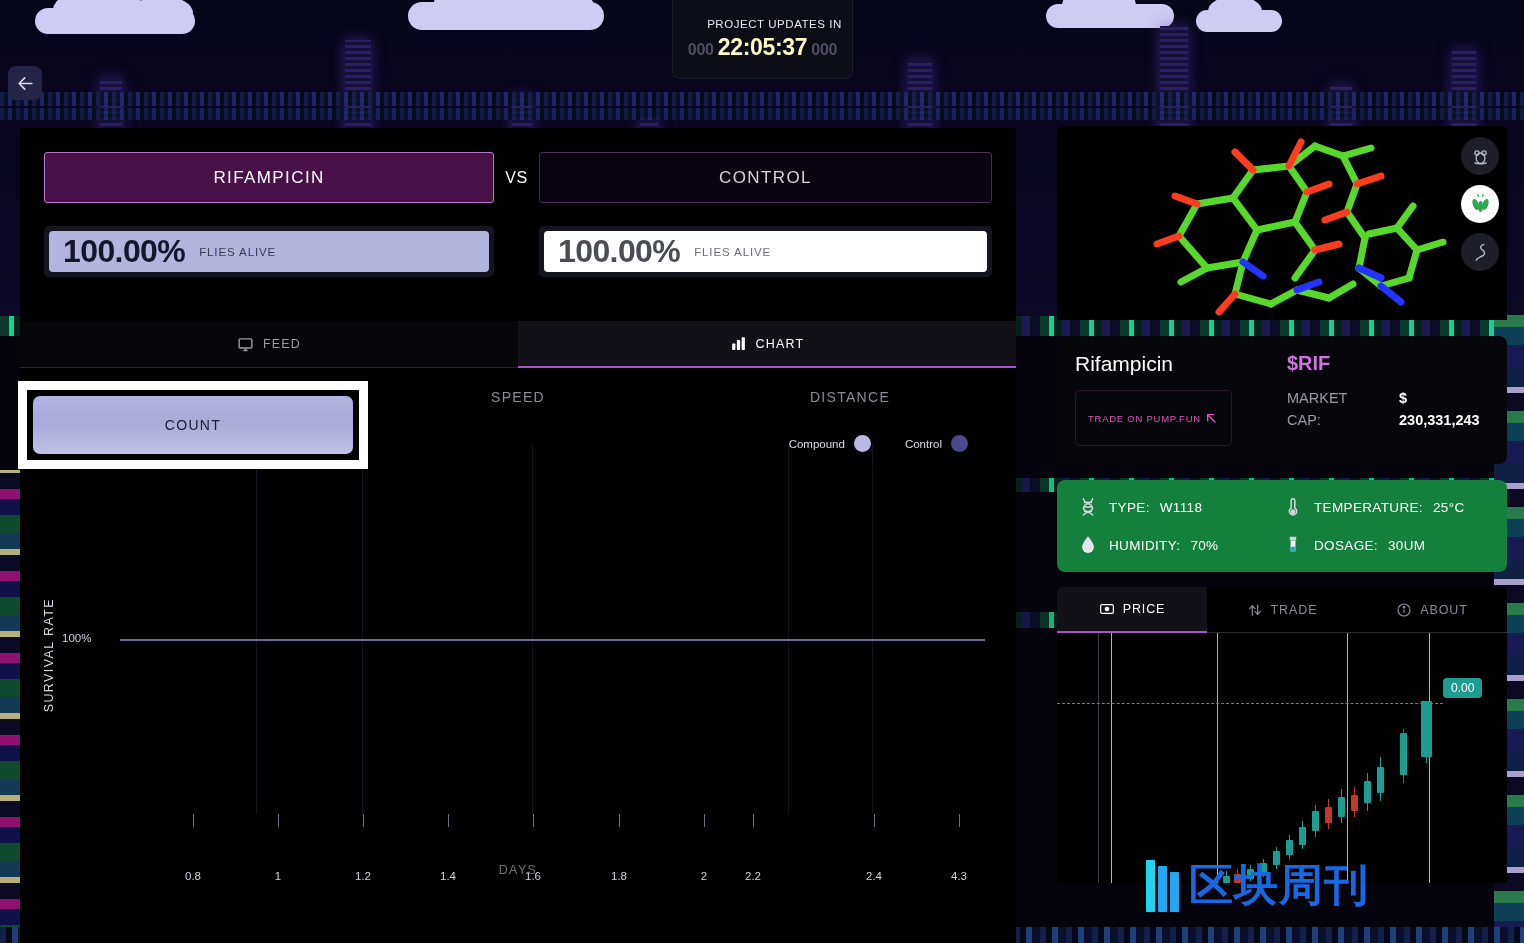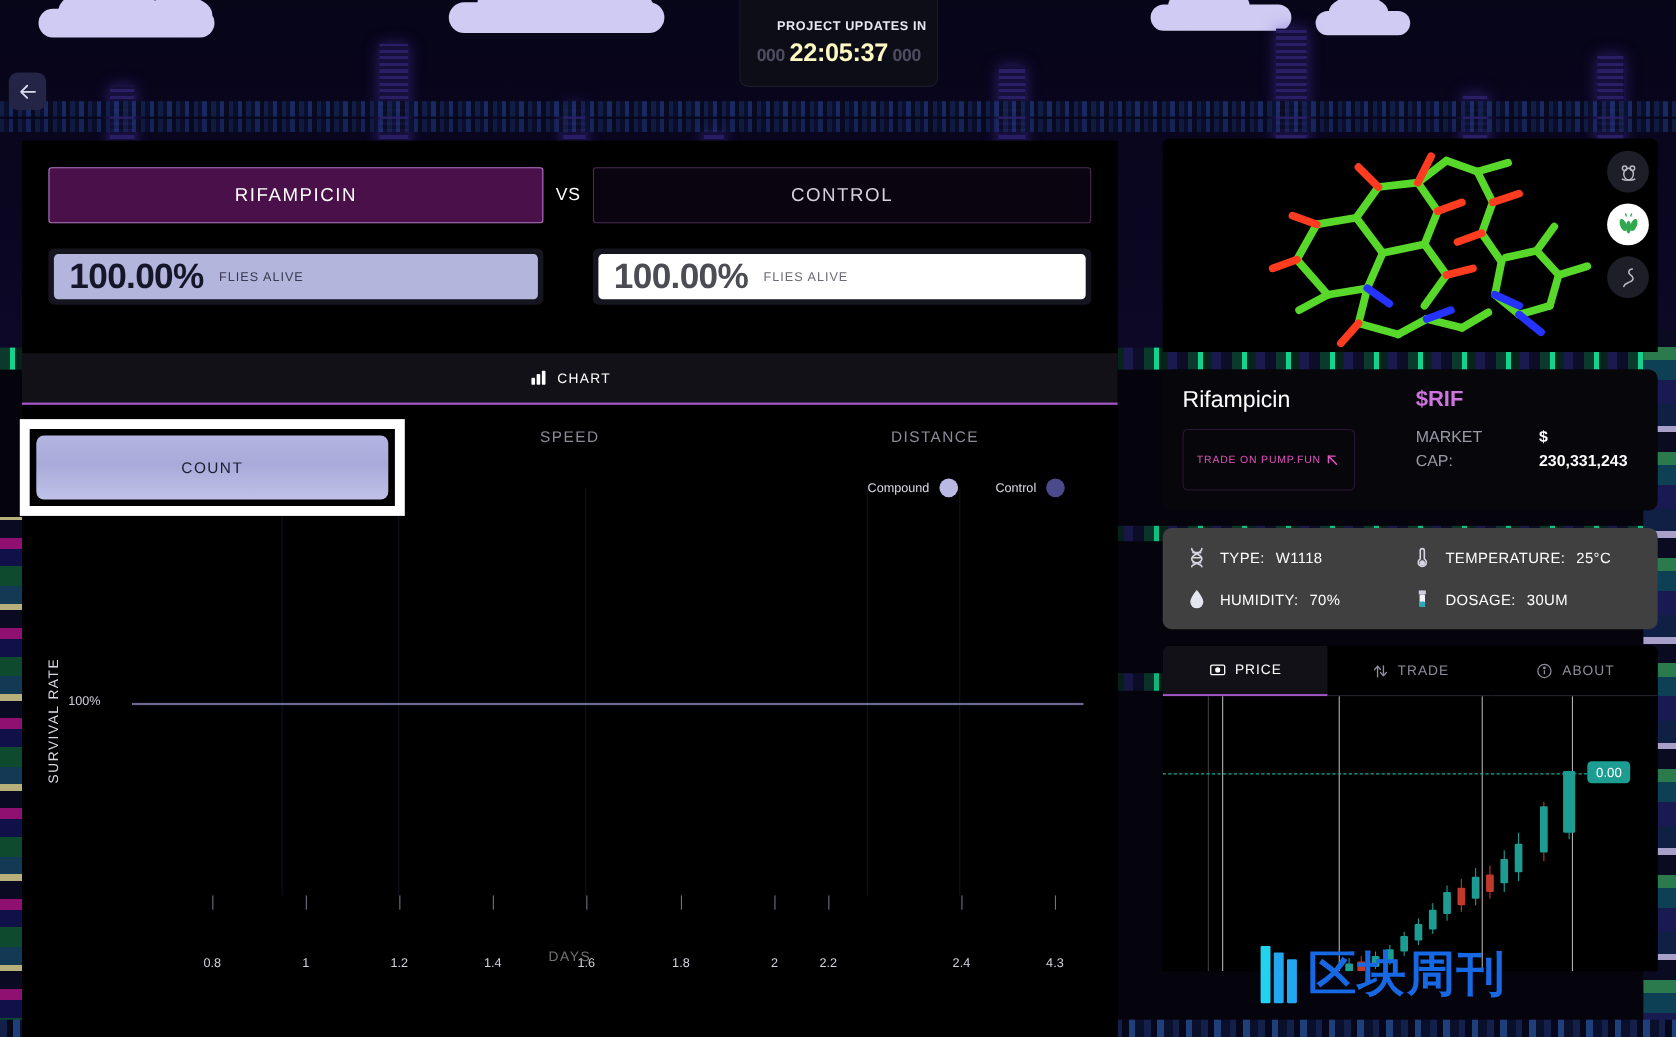--- a/index.html
+++ b/index.html
@@ -87,21 +87,21 @@
     position: absolute; left: 672px; top: 0; width: 181px; height: 79px;
     background: #0d0d17;
     border: 1px solid #1d1d2c;
     border-top: none;
     border-radius: 0 0 8px 8px;
     display: flex; flex-direction: column; align-items: center;
     justify-content: center; gap: 4px;
     z-index: 40;
   }
   #countdown .cd-label {
-    color: #e8e8f4; font-size: 11.5px; letter-spacing: .55px; font-weight: 700; margin-left: 24px;
+    color: #e8e8f4; font-size: 11.5px; letter-spacing: .55px; font-weight: 400; margin-left: 24px;
   }
   #countdown .cd-row {
     display: flex; align-items: baseline; gap: 4px;
   }
   .cd-ms { color: #4e4e63; font-size: 16px; font-weight: 600; letter-spacing: -.3px;}
   .cd-time { color: #fef9c3; font-size: 23px; font-weight: 700; letter-spacing: -.3px; }
 
   
   #back-btn {
     position: absolute; left: 8px; top: 66px; width: 34px; height: 34px;
@@ -285,21 +285,21 @@
     padding: 0 12px; cursor: pointer;
   }
   #trade-btn .tb-label { color: #e054c0; font-size: 9.5px; letter-spacing: .75px; }
   #mcap-block { margin-left: 55px; display: flex; flex-direction: column; gap: 6px; }
   .mc-row { display: flex; align-items: baseline; }
   .mc-key { color: #9a9aa8; font-size: 14.5px; width: 112px; }
   .mc-val { color: #ffffff; font-size: 14.5px; font-weight: 600; }
 
   #specs-card {
     width: 450px; margin-top: 16px;
-    background: #404040; border-radius: 8px;
+    background: #15803d; border-radius: 8px;
     padding: 16px 20px;
     display: grid; grid-template-columns: 1fr 1fr;
     row-gap: 16px;
   }
   .spec { display: flex; align-items: center; gap: 10px; }
   .spec-key { color: #ffffff; font-size: 13.5px; letter-spacing: .35px; }
   .spec-val { color: #ffffff; font-size: 13.5px; letter-spacing: .35px; }
 
   #price-panel {
     width: 450px; margin-top: 15px; background: #000;
@@ -403,20 +403,30 @@
       <div class="bar-wrap b2">
         <div class="bar-fill control">
           <span class="bar-pct">100.00%</span>
           <span class="bar-sub">FLIES ALIVE</span>
         </div>
       </div>
     </div>
   </div>
 
   <div id="view-tabs">
+    <div class="vtab inactive">
+      <span class="ic">
+        <svg width="17" height="17" viewBox="0 0 24 24" fill="none" stroke="#9a9aa6" stroke-width="2">
+          <rect x="3" y="4" width="18" height="13" rx="1.5"></rect>
+            <line x1="9" y1="20.5" x2="15" y2="20.5"></line>
+            <line x1="12" y1="17" x2="12" y2="20.5"></line>
+        </svg>
+      </span>
+      <span>FEED</span>
+    </div>
     <div class="vtab active">
       <span class="ic">
         <svg width="17" height="17" viewBox="0 0 24 24" fill="#ffffff">
           <rect x="3" y="12" width="4.6" height="9" rx="1"></rect>
           <rect x="9.7" y="7" width="4.6" height="14" rx="1"></rect>
           <rect x="16.4" y="3" width="4.6" height="18" rx="1"></rect>
         </svg>
       </span>
       <span>CHART</span>
     </div>
@@ -679,21 +689,21 @@
     </div>
 
     <div id="candle-chart">
       <div class="cgrid dim" style="left:41px;"></div>
       <div class="cgrid" style="left:54px;"></div>
       <div class="cgrid" style="left:160px;"></div>
       <div class="cgrid" style="left:290px;"></div>
       <div class="cgrid" style="left:372px;"></div>
 
       <div id="price-dash" style="top:70px;"></div>
-      <div id="price-badge" style="left:386px;top:59px;">0.00</div>
+      <div id="price-badge" style="left:386px;top:45px;">0.00</div>
 
       <div class="candle" style="left:166px;bottom:0;">
         <div class="wick" style="background:#1d9c92;bottom:0;height:12px;"></div>
         <div class="body" style="background:#1d9c92;bottom:0;height:7px;"></div>
       </div>
       <div class="candle" style="left:177px;bottom:0;">
         <div class="wick" style="background:#c0392b;bottom:0;height:14px;"></div>
         <div class="body" style="background:#c0392b;bottom:0;height:9px;"></div>
       </div>
       <div class="candle" style="left:190px;bottom:0;">

